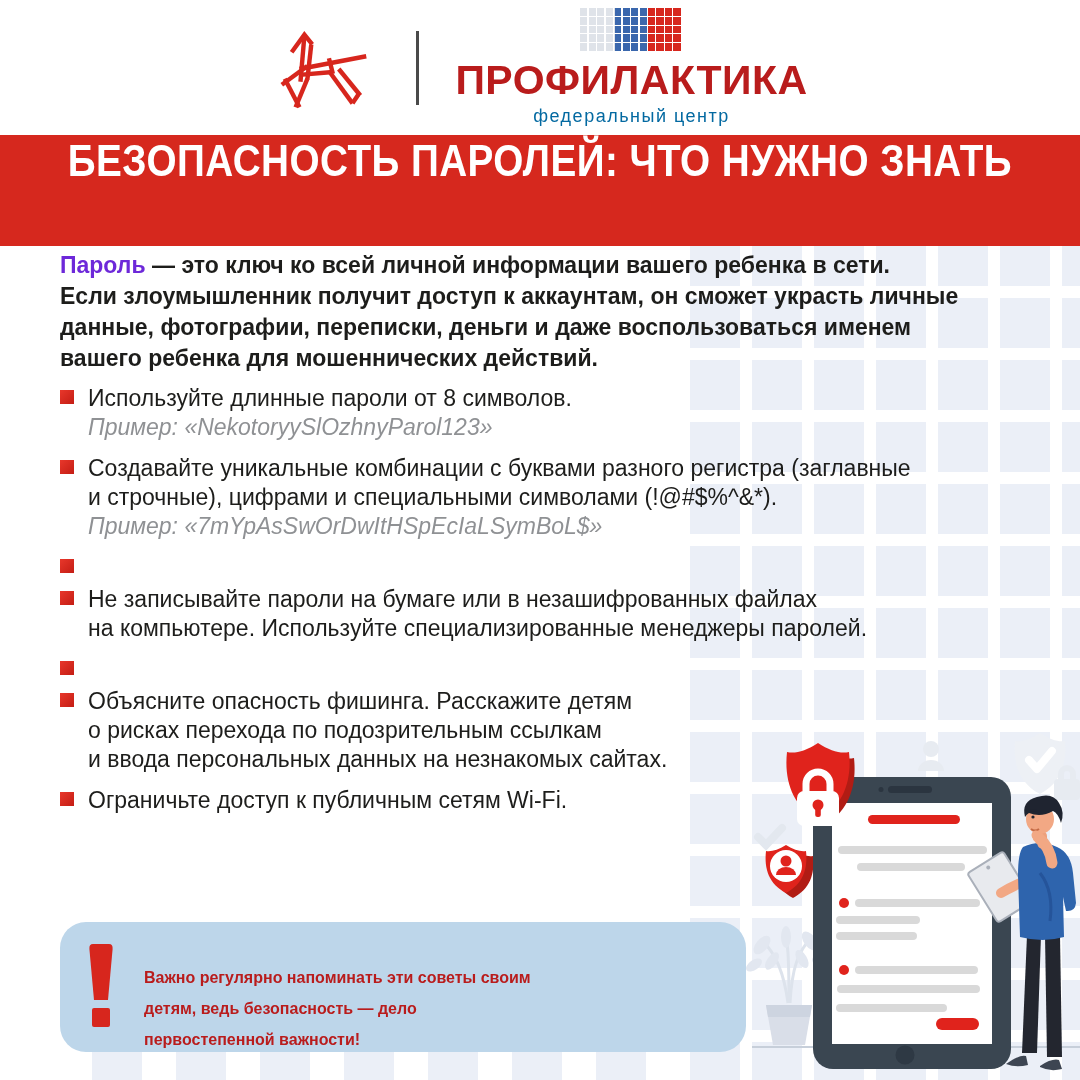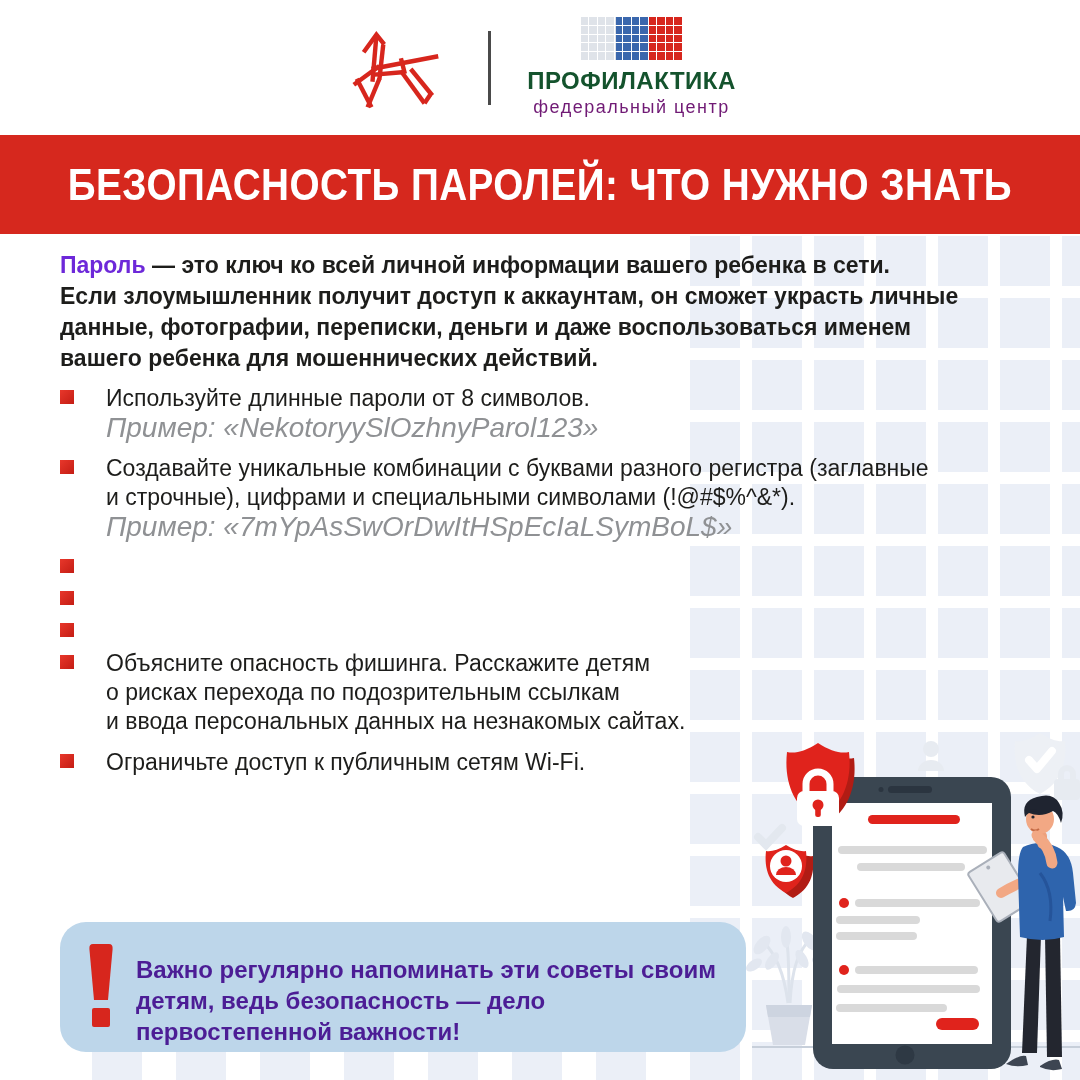--- a/index.html
+++ b/index.html
@@ -27,44 +27,44 @@
   .header{position:absolute;left:0;top:0;width:1080px;height:135px;display:flex;align-items:center;justify-content:center;gap:36px;background:#fff;}
   .chair-logo{width:108px;height:92px;}
   .divider{width:3px;height:74px;background:#4a4a4a;}
   .brand{display:flex;flex-direction:column;align-items:center;}
   .flag{width:102px;height:44px;margin-bottom:7px;
     background-image:
       repeating-linear-gradient(to right, transparent 0 7.4px, #fff 7.4px 8.5px),
       repeating-linear-gradient(to bottom, transparent 0 7.7px, #fff 7.7px 8.8px),
       linear-gradient(to right,#dfe3e9 0 34%,#3a67ad 34% 67%,#d7261d 67% 100%);
   }
-  .brand-name{font-size:24px;font-weight:bold;color:#14532d;letter-spacing:.5px;line-height:1.05;}
-  .brand-tagline{font-size:18px;color:#701a75;letter-spacing:1.5px;margin-top:3px;}
-
-  
-  .banner{position:absolute;left:0;top:135px;width:1080px;height:99px;background:#d6281e;display:flex;align-items:center;justify-content:center;}
+  .brand-name{font-size:41px;font-weight:bold;color:#b91c1c;letter-spacing:.5px;line-height:1.05;}
+  .brand-tagline{font-size:18px;color:#0369a1;letter-spacing:1.5px;margin-top:3px;}
+
+  
+  .banner{position:absolute;left:0;top:135px;width:1080px;height:111px;background:#d6281e;display:flex;justify-content:center;}
   .banner h1{margin:0;color:#fff;font-size:45px;font-weight:bold;letter-spacing:.5px;white-space:nowrap;transform:scaleX(.86);transform-origin:center;}
 
   
   .intro{position:absolute;left:60px;top:250px;width:960px;margin:0;font-size:23px;font-weight:bold;color:#1d1d1b;line-height:31px;white-space:pre-line;}
   .intro .lead{color:#6d28d9;}
 
   
   .tips{position:absolute;left:60px;top:384px;width:965px;margin:0;padding:0;list-style:none;}
-  .tips li{display:flex;align-items:flex-start;gap:32px;margin-bottom:12px;}
+  .tips li{display:flex;align-items:flex-start;gap:14px;margin-bottom:12px;}
   .sq{flex:0 0 auto;width:14px;height:14px;margin-top:6px;background:linear-gradient(135deg,#e8372b,#c41d14);}
   .tip-body{min-width:0;}
   .tip-text{margin:0;font-size:23px;color:#1d1d1b;line-height:29px;white-space:pre-line;}
-  .tip-example{margin:0;font-size:28px;font-style:italic;color:#8f9194;line-height:29px;white-space:pre-line;}
+  .tip-example{margin:0;font-size:23px;font-style:italic;color:#8f9194;line-height:29px;white-space:pre-line;}
   .tip-example:empty{display:none;}
 
   
   .callout{position:absolute;left:60px;top:922px;width:686px;height:130px;background:#bdd6ea;border-radius:26px;box-sizing:border-box;padding:24px 20px 0 68px;}
   .excl{position:absolute;left:26px;top:20px;}
-  .callout-text{margin:8px;font-size:24px;font-weight:bold;color:#4c1d95;line-height:31px;white-space:pre-line;}
+  .callout-text{margin:16px;font-size:16px;font-weight:bold;color:#b91c1c;line-height:31px;white-space:pre-line;}
 
   
   .illustration{position:absolute;left:740px;top:713px;width:340px;height:367px;}
 </style>
 </head>
 <body>
 
 <div class="poster">
 
   <div class="pattern pattern-right"></div>
@@ -116,20 +116,24 @@
         <p class="tip-text">Создавайте уникальные комбинации с буквами разного регистра (заглавные
 и строчные), цифрами и специальными символами (!@#$%^&amp;*).</p>
         <p class="tip-example">Пример: «7mYpAsSwOrDwItHSpEcIaLSymBoL$»</p>
       </div>
     </li>
     <li>
       <span class="sq"></span>
     </li>
     <li>
       <span class="sq"></span>
+      <div class="tip-body">
+          <p class="tip-text">Не записывайте пароли на бумаге или в незашифрованных файлах
+на компьютере. Используйте специализированные менеджеры паролей.</p>
+        </div>
     </li>
     <li>
       <span class="sq"></span>
     </li>
     <li>
       <span class="sq"></span>
       <div class="tip-body">
           <p class="tip-text">Объясните опасность фишинга. Расскажите детям
 о рисках перехода по подозрительным ссылкам
 и ввода персональных данных на незнакомых сайтах.</p>

